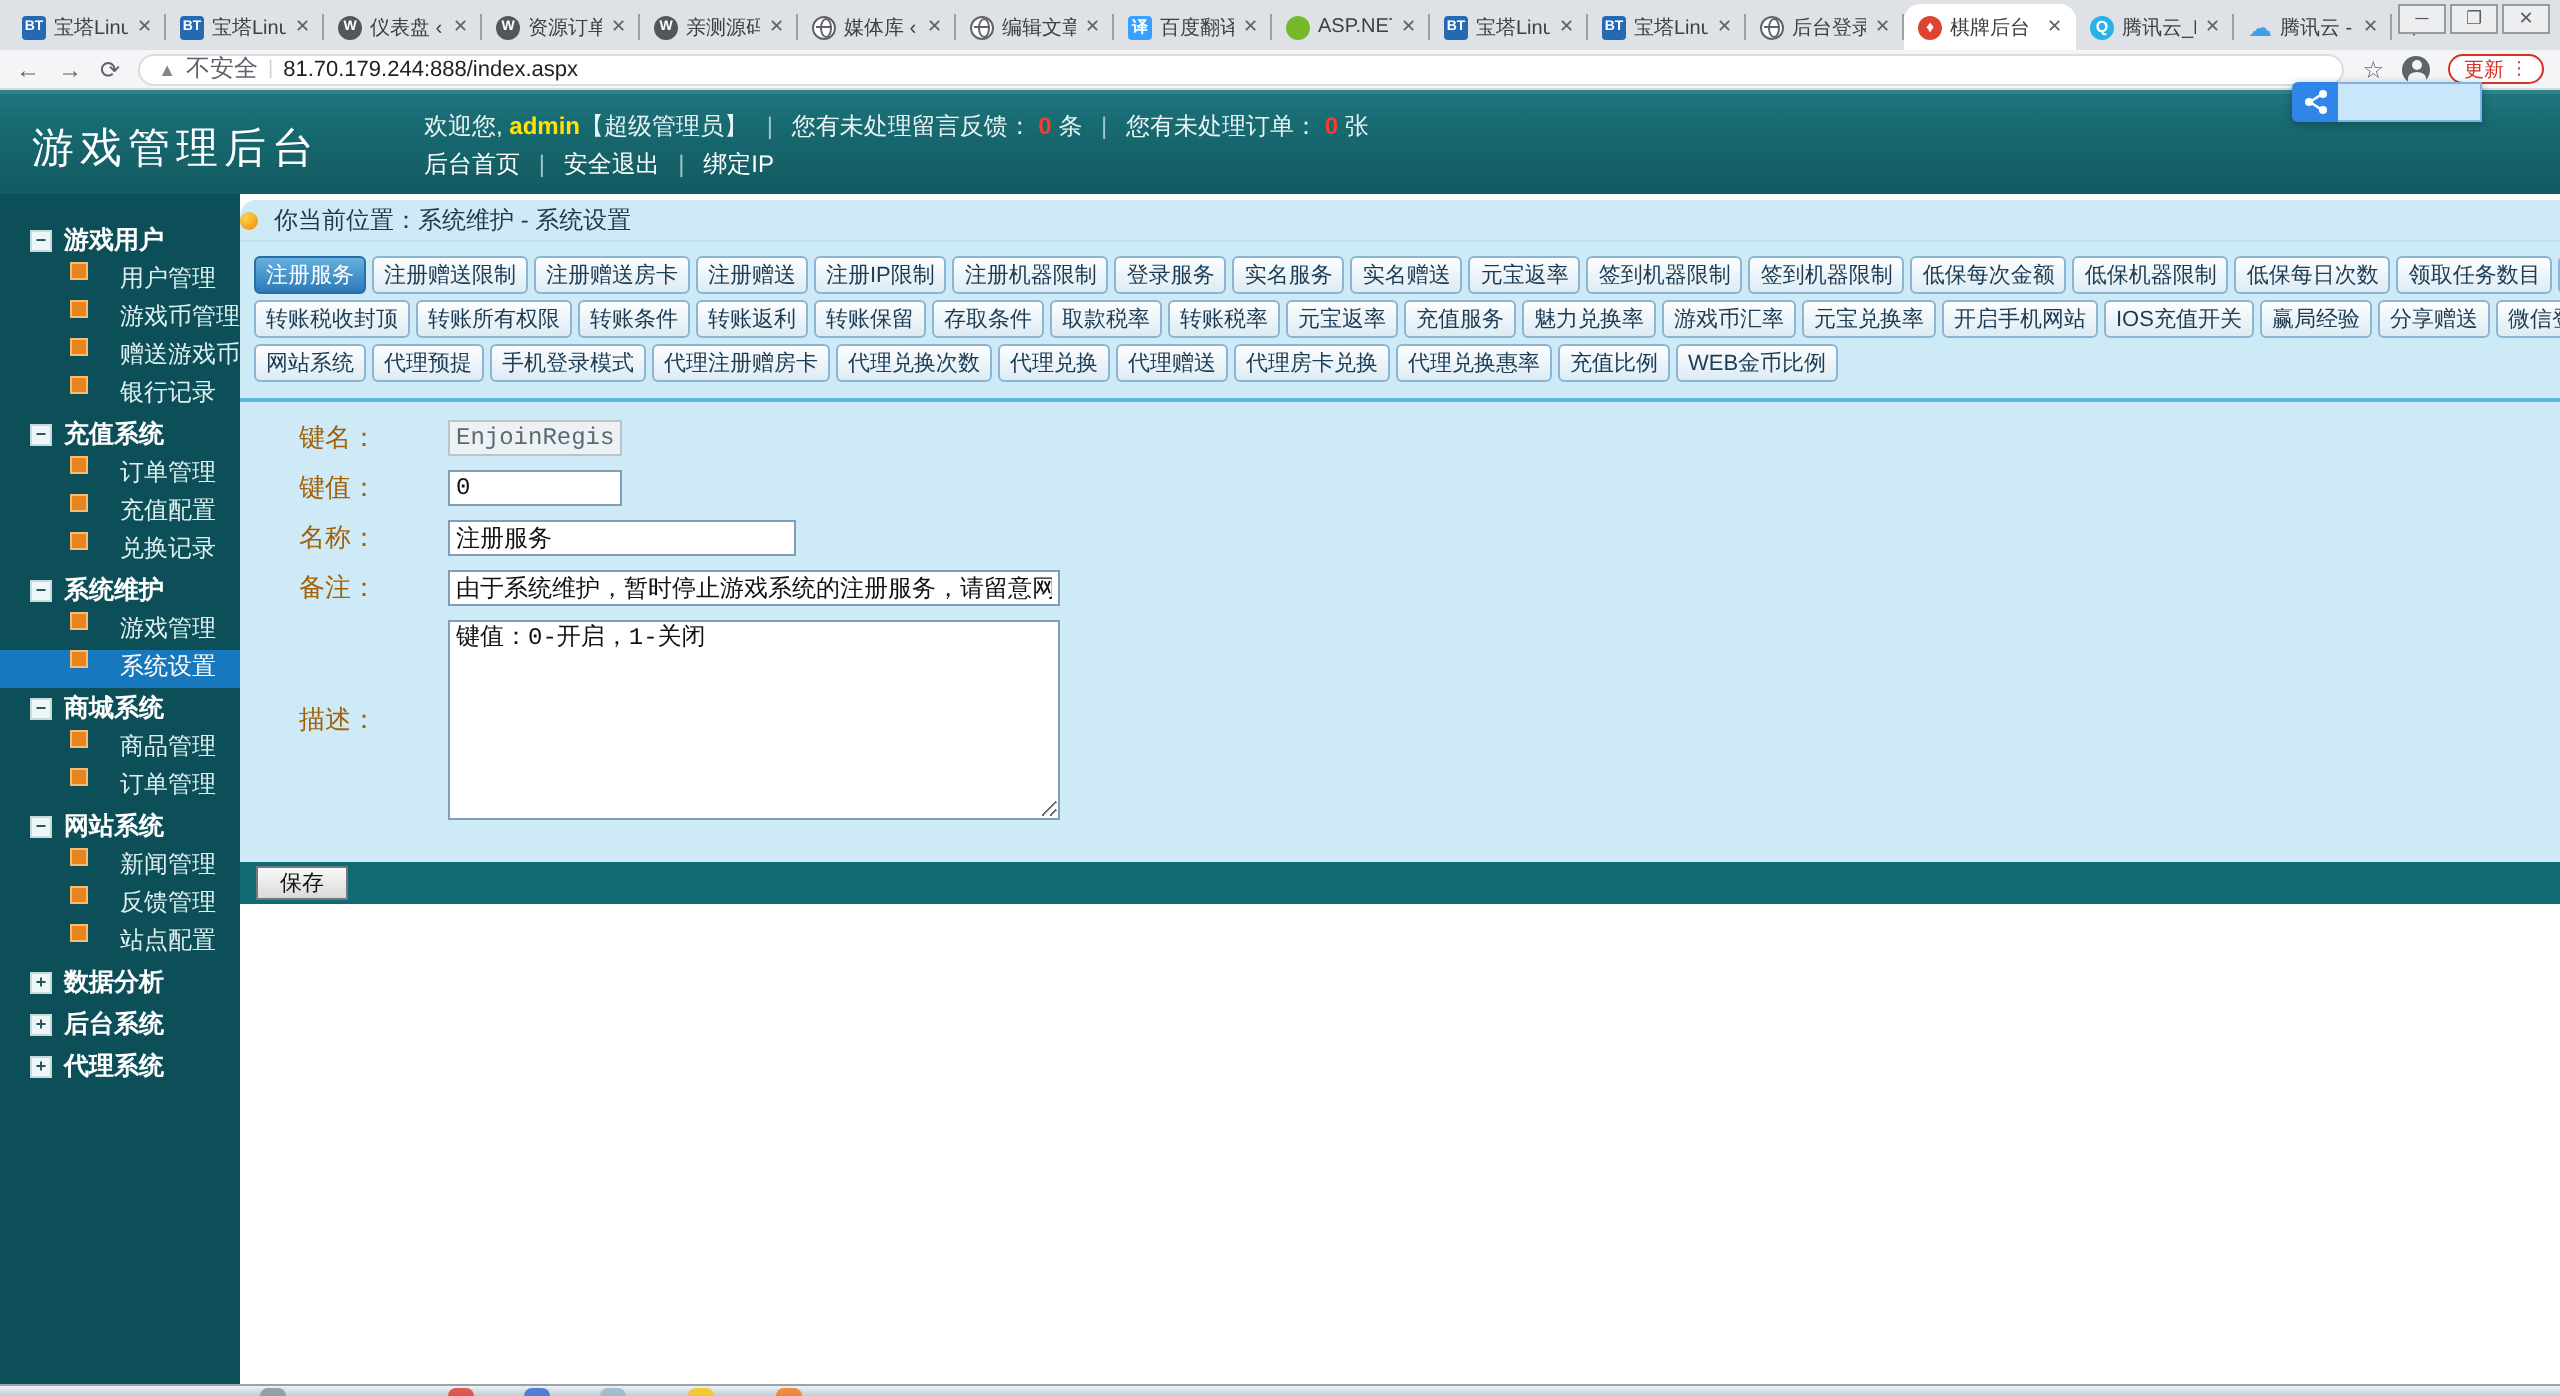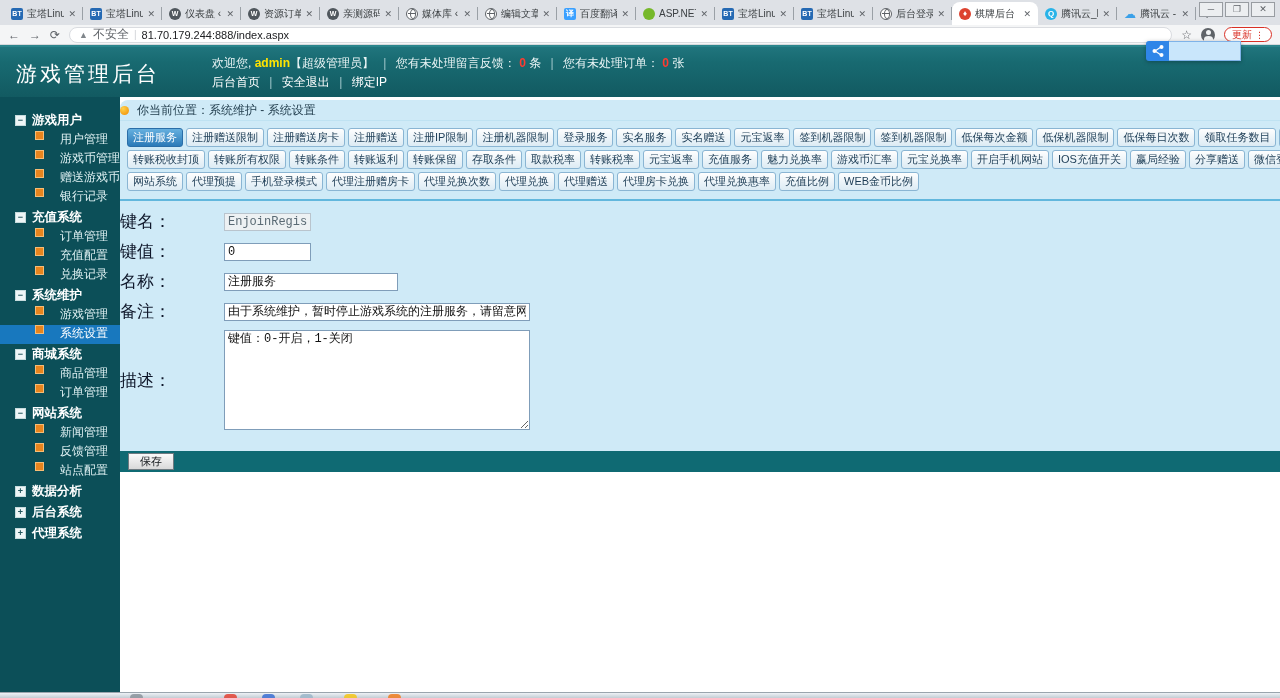--- a/index.html
+++ b/index.html
@@ -70,21 +70,21 @@
   .breadcrumb{height:21px;display:flex;align-items:center;gap:8px;padding-left:0;font-size:12px;color:#1e3a4a;border-bottom:1px solid #bfe2f2}
   .loc-icon{width:9px;height:9px;border-radius:50%;background:radial-gradient(circle at 35% 30%,#ffd24d,#f08a00);flex:0 0 auto}
 
   .btn-area{padding:7px 3px 5px 7px;border-bottom:2px solid #62b7dd;overflow:hidden}
   .btn-row{display:flex;gap:3px;margin-bottom:3px;white-space:nowrap}
   .cfg-btn{height:19px;font-size:11px;padding:0 5px;border:1px solid #8ab5d3;border-radius:3px;background:linear-gradient(#fefefe,#dcebf4);color:#1c3c55;cursor:pointer;white-space:nowrap}
   .cfg-btn.active{background:linear-gradient(#66b0df 0%,#2b7ab8 100%);border-color:#2a6ea8;color:#fff}
 
   .form-area{padding:9px 0 12px 0}
   .form-row{display:flex;align-items:center;margin-bottom:7px}
-  .form-label{width:104px;flex:0 0 104px;text-align:left;padding-right:6px;font-size:17px;color:#0f172a}
+  .form-label{width:104px;flex:0 0 104px;text-align:center;padding-right:6px;font-size:13px;color:#a16207}
   .form-input,.form-textarea{height:18px;border:1px solid #7f9db9;font-size:12px;padding:0 3px;background:#fff;color:#111;font-family:"Liberation Mono","DejaVu Sans Mono",monospace}
   .form-row:nth-child(1) .form-input{width:87px;background:#edf1f3;border-color:#b9c4cd;color:#5a6a74}
   .form-row:nth-child(2) .form-input{width:87px}
   .form-row:nth-child(3) .form-input{width:174px}
   .form-row:nth-child(4) .form-input{width:306px}
   .form-textarea{width:306px;height:100px;resize:both;padding:1px 3px;line-height:15px}
 
   .savebar{height:21px;background:#0f6a73;display:flex;align-items:center;padding-left:8px;flex:0 0 auto}
   .save-btn{height:17px;font-size:11px;padding:0 11px;background:linear-gradient(#fafafa,#d9d9d9);border:1px solid #6e7a80;color:#101418;cursor:pointer}
   .white-rest{flex:1;background:#fff}

